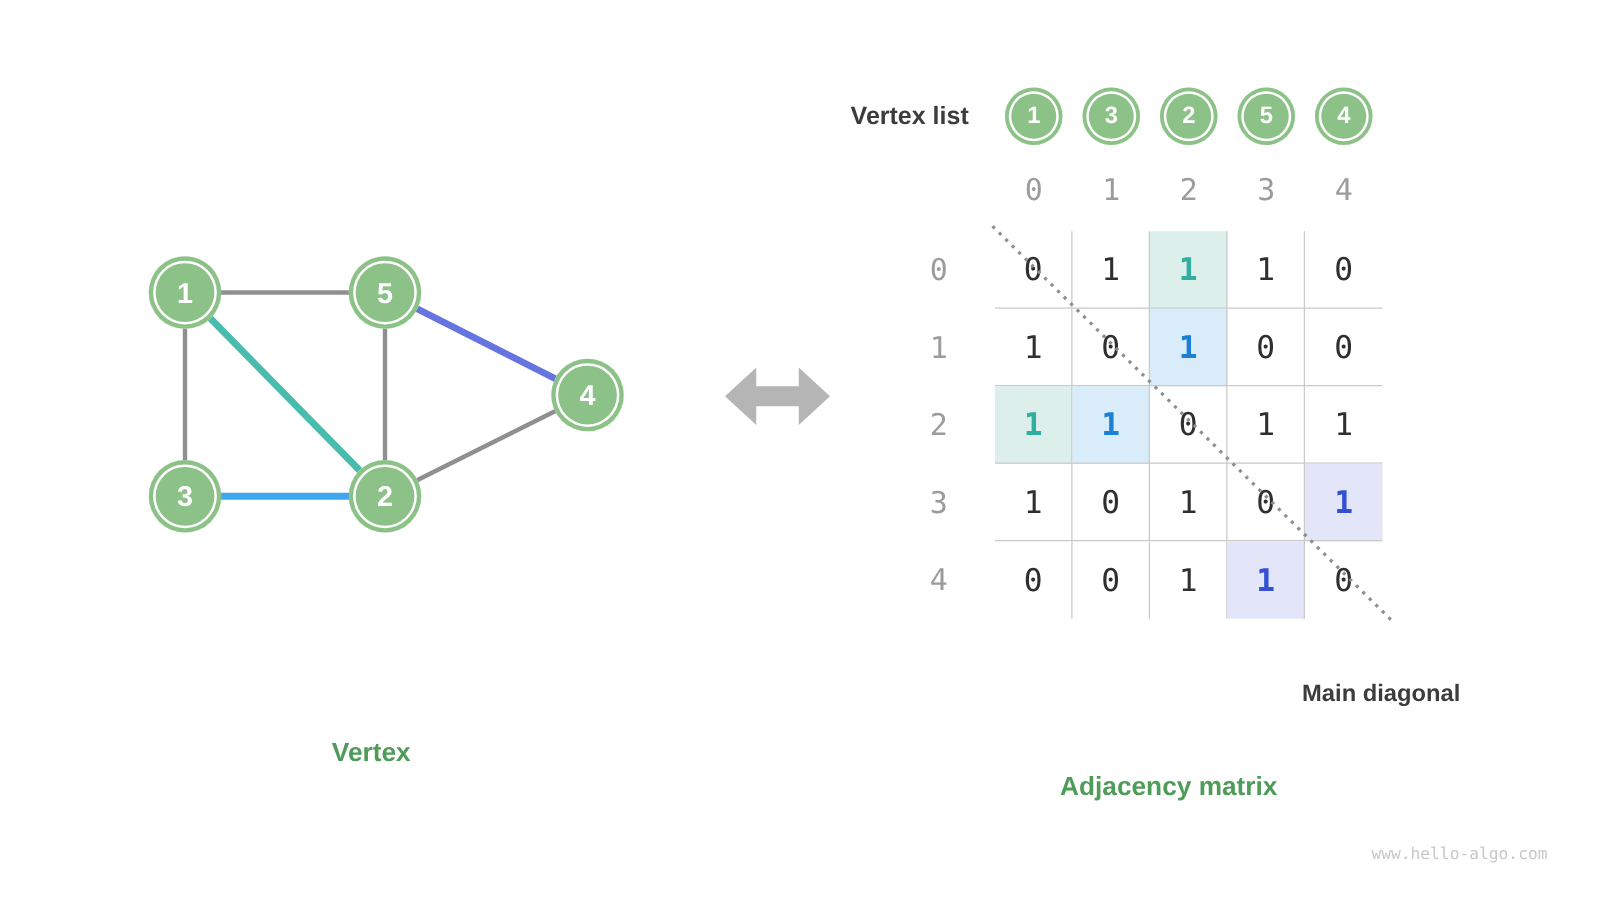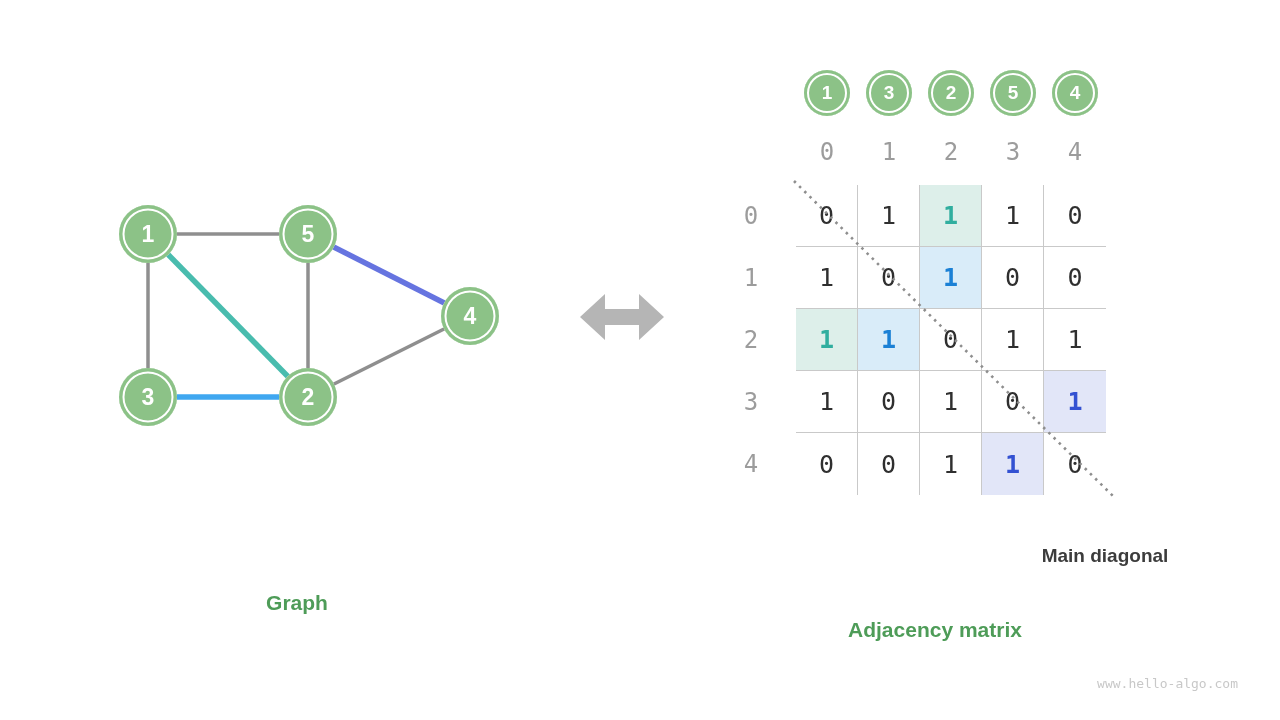--- a/index.html
+++ b/index.html
@@ -75,20 +75,21 @@
       <line x1="148" y1="397" x2="308" y2="397" stroke="#3FA7F0" stroke-width="5.5"></line>
       <line x1="308" y1="234" x2="470" y2="316" stroke="#6674E0" stroke-width="5.5"></line>
     </svg>
 
   <div id="arrow-wrap">
     <svg width="84" height="46" viewBox="0 0 84 46">
       <polygon id="arrow-poly" points="0,23 25,0 25,15 59,15 59,0 84,23 59,46 59,31 25,31 25,46" fill="#B5B5B5"></polygon>
     </svg>
   </div>
 
+  <div id="vertex-list-label" class="side-label">Vertex list</div>
   <div id="vertex-list">
       <div class="vl-node" style="left: 8px; top: 0px;">1</div>
       <div class="vl-node" style="left: 70px; top: 0px;">3</div>
       <div class="vl-node" style="left: 132px; top: 0px;">2</div>
       <div class="vl-node" style="left: 194px; top: 0px;">5</div>
       <div class="vl-node" style="left: 256px; top: 0px;">4</div>
     </div>
 
   <div id="index-row">
       <span>0</span>
@@ -131,21 +132,21 @@
       <div class="cell last-row">1</div>
       <div class="cell last-row hl" style="background: rgb(226, 230, 248); color: rgb(51, 81, 210);">1</div>
       <div class="cell last-col last-row">0</div>
     </div>
 
   <svg id="diagonal-layer" width="380" height="360" viewBox="0 0 380 360">
     <line id="diag-line" x1="24" y1="16" x2="346" y2="334" stroke="#8E8E8E" stroke-width="2.6" stroke-dasharray="2.5 4.8"></line>
   </svg>
   <div id="main-diagonal-label">Main diagonal</div>
 
-  <div id="graph-caption" class="caption">Graph</div>
+  <div id="graph-caption" class="caption">Vertex</div>
   <div id="matrix-caption" class="caption">Adjacency matrix</div>
 
   <div id="watermark">www.hello-algo.com</div>
 <div class="graph-node" style="left: 119px; top: 205px;">1</div>
     <div class="graph-node" style="left: 279px; top: 205px;">5</div>
     <div class="graph-node" style="left: 441px; top: 287px;">4</div>
     <div class="graph-node" style="left: 119px; top: 368px;">3</div>
     <div class="graph-node" style="left: 279px; top: 368px;">2</div>
   </div>
 

